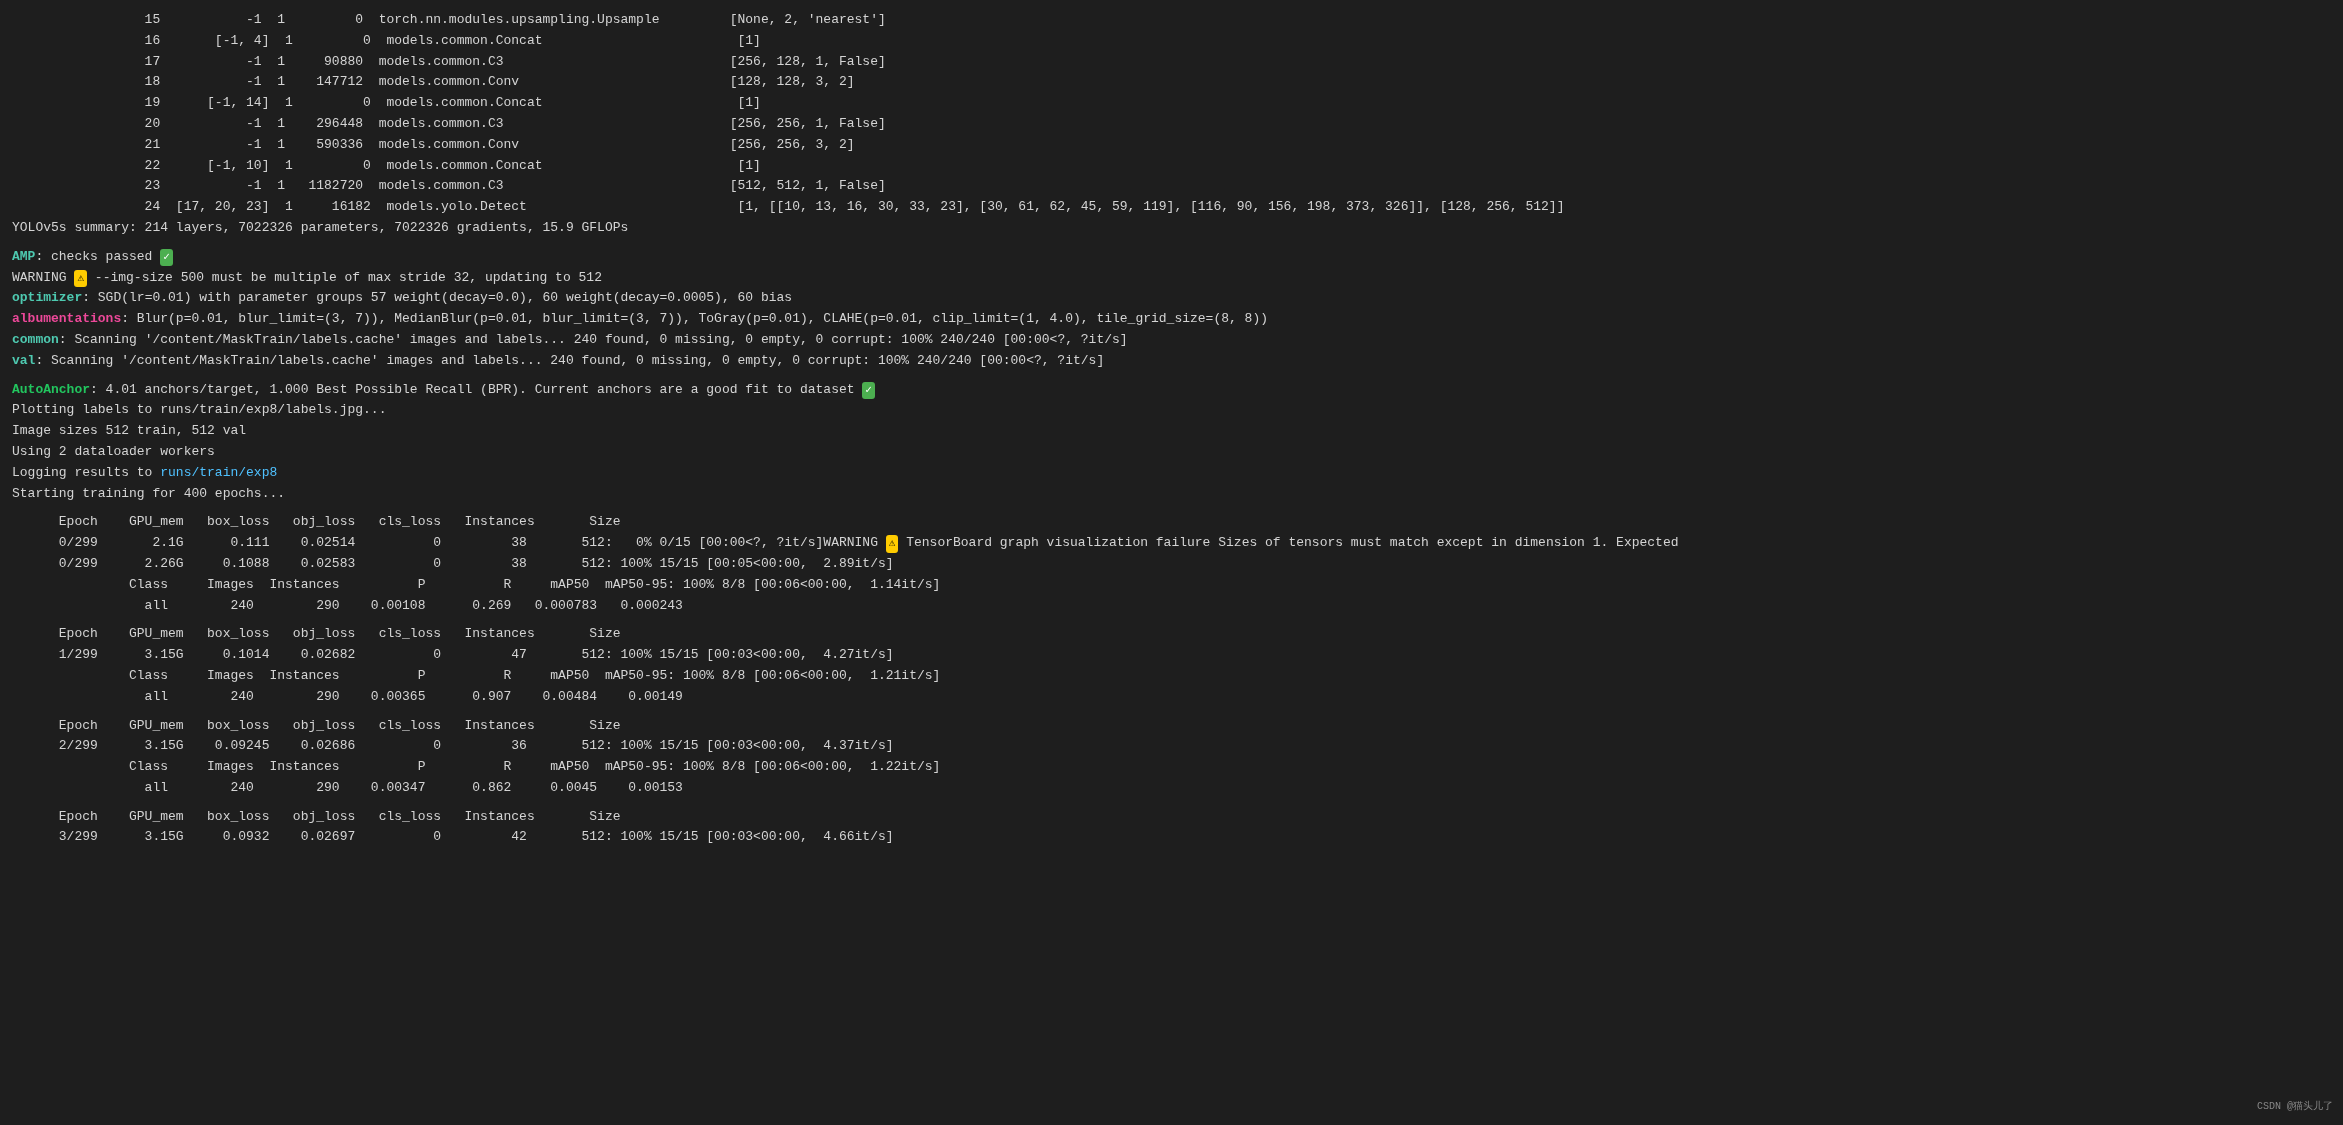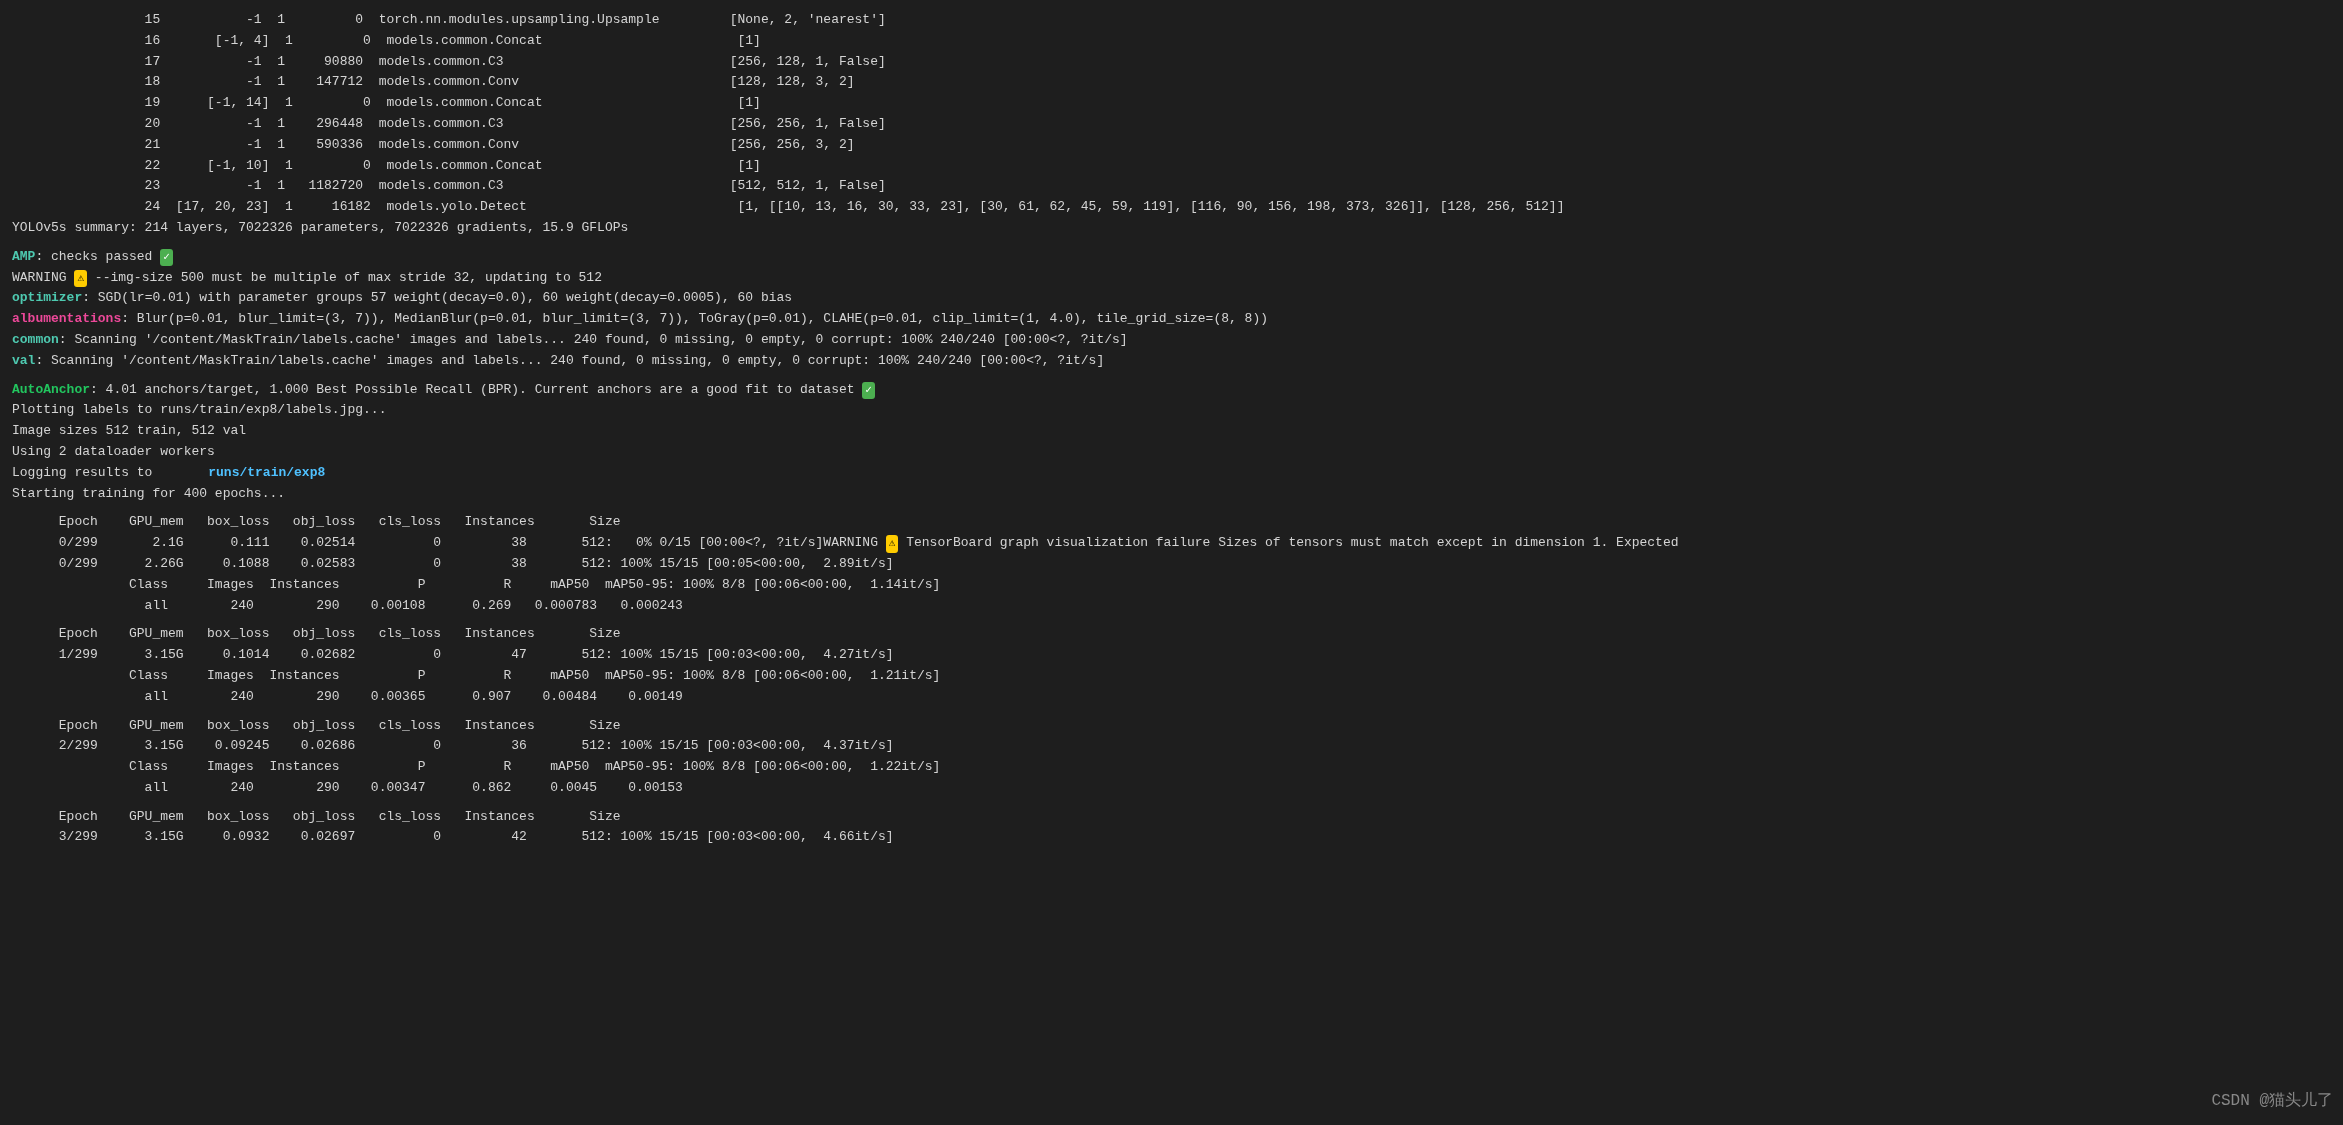--- a/index.html
+++ b/index.html
@@ -36,24 +36,24 @@
       border-radius: 3px;
       padding: 0 3px;
       font-size: 11px;
       font-weight: bold;
     }
     .csdn-watermark {
       position: fixed;
       bottom: 10px;
       right: 10px;
       color: #888;
-      font-size: 16px;
+      font-size: 10px;
     }
     .section-gap { height: 8px; }
-    .highlight-link { color: #4fc1ff; font-weight: bold; margin-left: 48px; }
+    .highlight-link { color: #4fc1ff; font-weight: normal; }
     .albumentations-link { color: #ec4899; font-weight: bold; }
     .train-link { color: #4ec9b0; font-weight: bold; }
     .val-link { color: #4ec9b0; font-weight: bold; }
     .autoanchor-link { color: #22c55e; font-weight: bold; }
     .optimizer-link { color: #4ec9b0; font-weight: bold; }
   </style>
 </head>
 <body>
 
 <div class="terminal">

